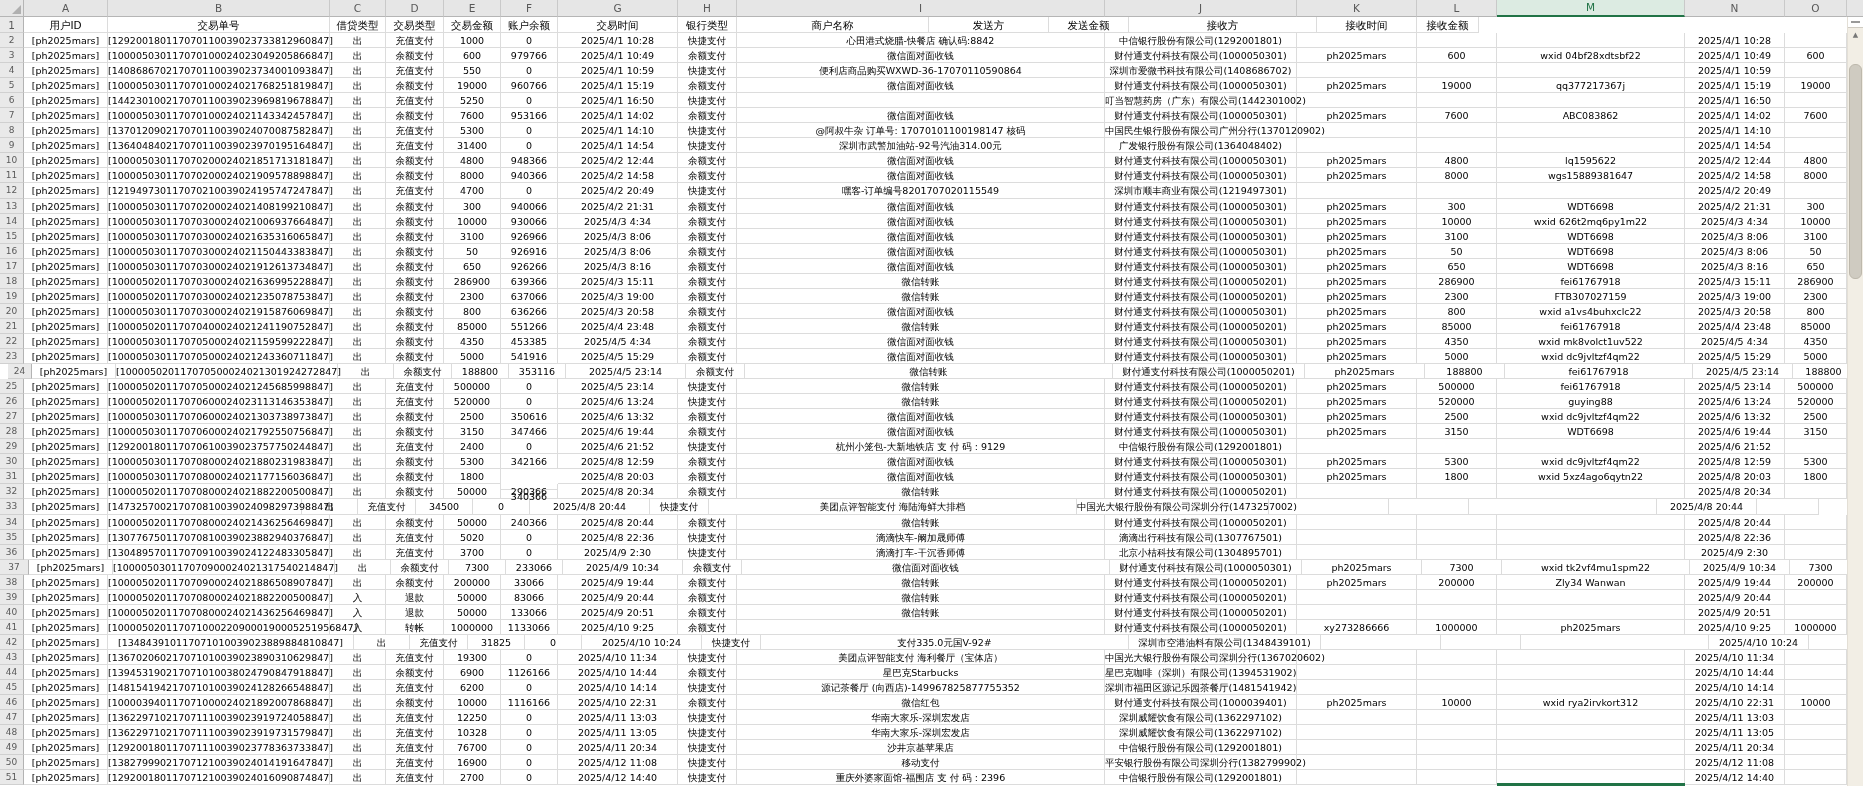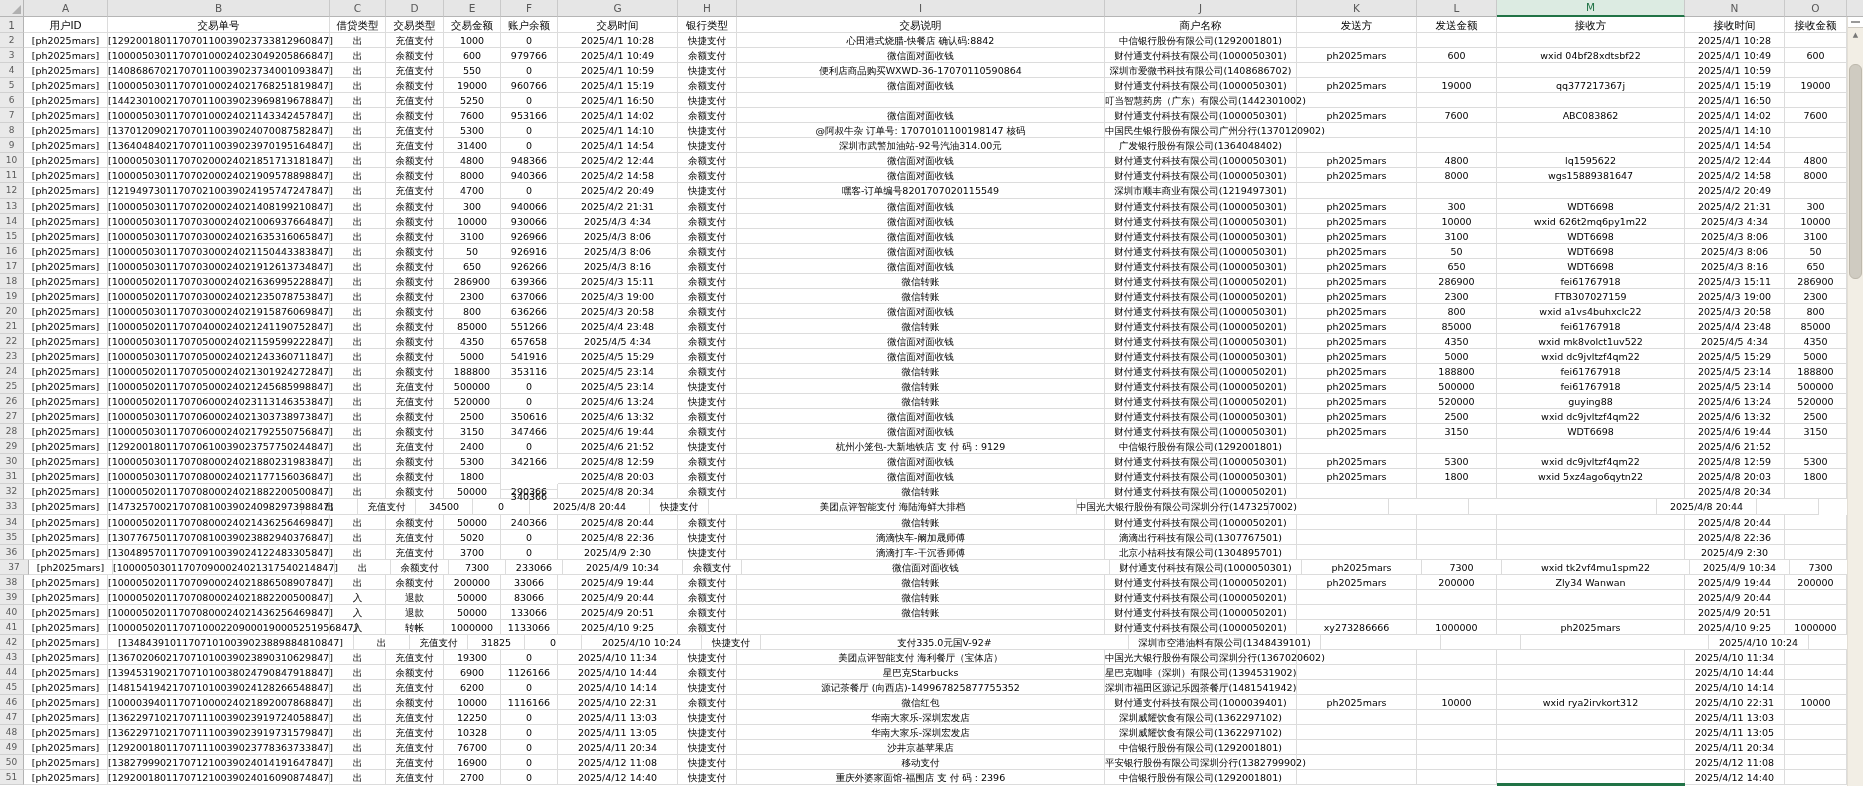--- a/index.html
+++ b/index.html
@@ -69,21 +69,20 @@
   <div class="row hrow">
         <div class="cell gut" style="width: 24px;">1</div>
         <div class="cell" style="width: 84px;"><span class="t">用户ID</span></div>
         <div class="cell" style="width: 222px;"><span class="t">交易单号</span></div>
         <div class="cell" style="width: 56px;"><span class="t">借贷类型</span></div>
         <div class="cell" style="width: 58px;"><span class="t">交易类型</span></div>
         <div class="cell" style="width: 57px;"><span class="t">交易金额</span></div>
         <div class="cell" style="width: 57px;"><span class="t">账户余额</span></div>
         <div class="cell" style="width: 120px;"><span class="t">交易时间</span></div>
         <div class="cell" style="width: 59px;"><span class="t">银行类型</span></div>
-        <div class="cell" style="width: 368px;"><span class="t">交易说明</span></div>
         <div class="cell" style="width: 192px;"><span class="t">商户名称</span></div>
         <div class="cell" style="width: 120px;"><span class="t">发送方</span></div>
         <div class="cell" style="width: 80px;"><span class="t">发送金额</span></div>
         <div class="cell" style="width: 188px;"><span class="t">接收方</span></div>
         <div class="cell" style="width: 100px;"><span class="t">接收时间</span></div>
         <div class="cell" style="width: 62px;"><span class="t">接收金额</span></div>
       </div>
       <div class="row">
         <div class="cell gut" style="width: 24px;">2</div>
         <div class="cell" style="width: 84px;"><span class="t">[ph2025mars]</span></div>
@@ -444,21 +443,21 @@
         <div class="cell" style="width: 100px;"><span class="t">2025/4/4 23:48</span></div>
         <div class="cell" style="width: 62px;"><span class="t">85000</span></div>
       </div>
       <div class="row">
         <div class="cell gut" style="width: 24px;">22</div>
         <div class="cell" style="width: 84px;"><span class="t">[ph2025mars]</span></div>
         <div class="cell" style="width: 222px;"><span class="t">[100005030117070500024021159599222847]</span></div>
         <div class="cell" style="width: 56px;"><span class="t">出</span></div>
         <div class="cell" style="width: 58px;"><span class="t">余额支付</span></div>
         <div class="cell" style="width: 57px;"><span class="t">4350</span></div>
-        <div class="cell" style="width: 57px;"><span class="t">657658</span></div>
+        <div class="cell" style="width: 57px;"><span class="t">453385</span></div>
         <div class="cell" style="width: 120px;"><span class="t">2025/4/5 4:34</span></div>
         <div class="cell" style="width: 59px;"><span class="t">余额支付</span></div>
         <div class="cell" style="width: 368px;"><span class="t">微信面对面收钱</span></div>
         <div class="cell" style="width: 192px;"><span class="t">财付通支付科技有限公司(1000050301)</span></div>
         <div class="cell" style="width: 120px;"><span class="t">ph2025mars</span></div>
         <div class="cell" style="width: 80px;"><span class="t">4350</span></div>
         <div class="cell" style="width: 188px;"><span class="t">wxid mk8volct1uv522</span></div>
         <div class="cell" style="width: 100px;"><span class="t">2025/4/5 4:34</span></div>
         <div class="cell" style="width: 62px;"><span class="t">4350</span></div>
       </div>
@@ -474,21 +473,21 @@
         <div class="cell" style="width: 59px;"><span class="t">余额支付</span></div>
         <div class="cell" style="width: 368px;"><span class="t">微信面对面收钱</span></div>
         <div class="cell" style="width: 192px;"><span class="t">财付通支付科技有限公司(1000050301)</span></div>
         <div class="cell" style="width: 120px;"><span class="t">ph2025mars</span></div>
         <div class="cell" style="width: 80px;"><span class="t">5000</span></div>
         <div class="cell" style="width: 188px;"><span class="t">wxid dc9jvltzf4qm22</span></div>
         <div class="cell" style="width: 100px;"><span class="t">2025/4/5 15:29</span></div>
         <div class="cell" style="width: 62px;"><span class="t">5000</span></div>
       </div>
       <div class="row">
-        <div class="cell gut" style="width: 24px;">24</div>
+        <div class="cell gut" style="width: 24px; margin-left: 8px;">24</div>
         <div class="cell" style="width: 84px;"><span class="t">[ph2025mars]</span></div>
         <div class="cell" style="width: 222px;"><span class="t">[100005020117070500024021301924272847]</span></div>
         <div class="cell" style="width: 56px;"><span class="t">出</span></div>
         <div class="cell" style="width: 58px;"><span class="t">余额支付</span></div>
         <div class="cell" style="width: 57px;"><span class="t">188800</span></div>
         <div class="cell" style="width: 57px;"><span class="t">353116</span></div>
         <div class="cell" style="width: 120px;"><span class="t">2025/4/5 23:14</span></div>
         <div class="cell" style="width: 59px;"><span class="t">余额支付</span></div>
         <div class="cell" style="width: 368px;"><span class="t">微信转账</span></div>
         <div class="cell" style="width: 192px;"><span class="t">财付通支付科技有限公司(1000050201)</span></div>

